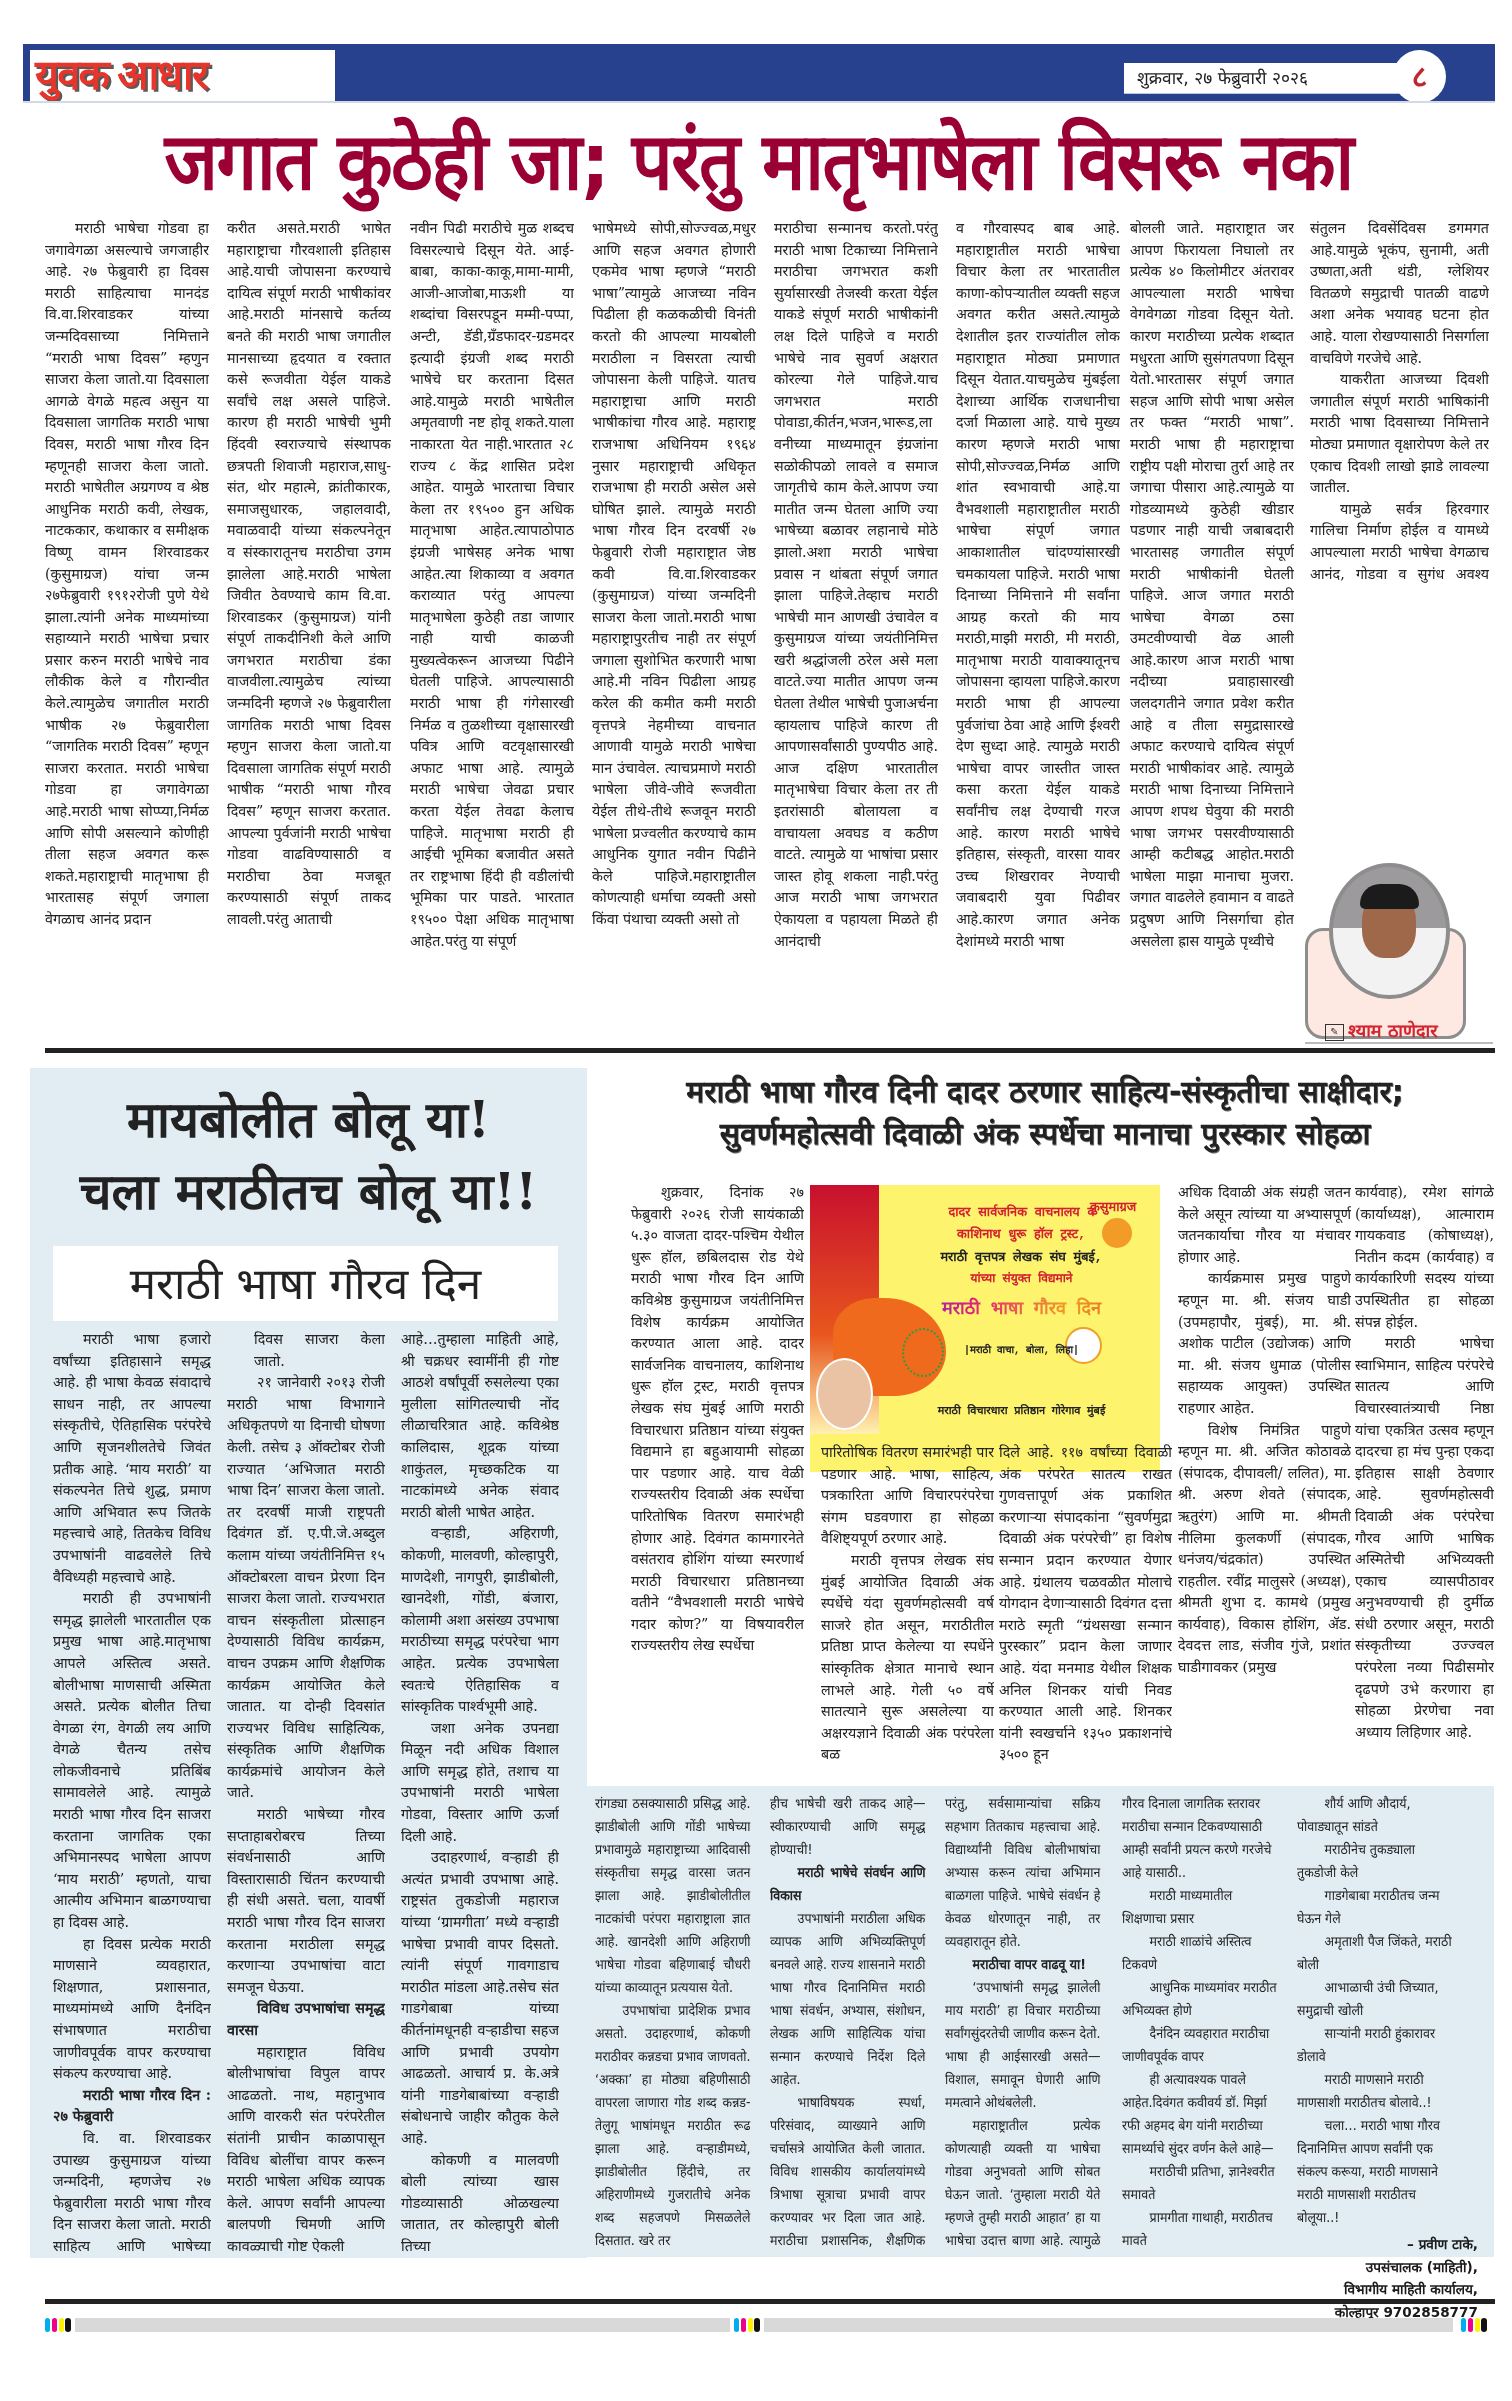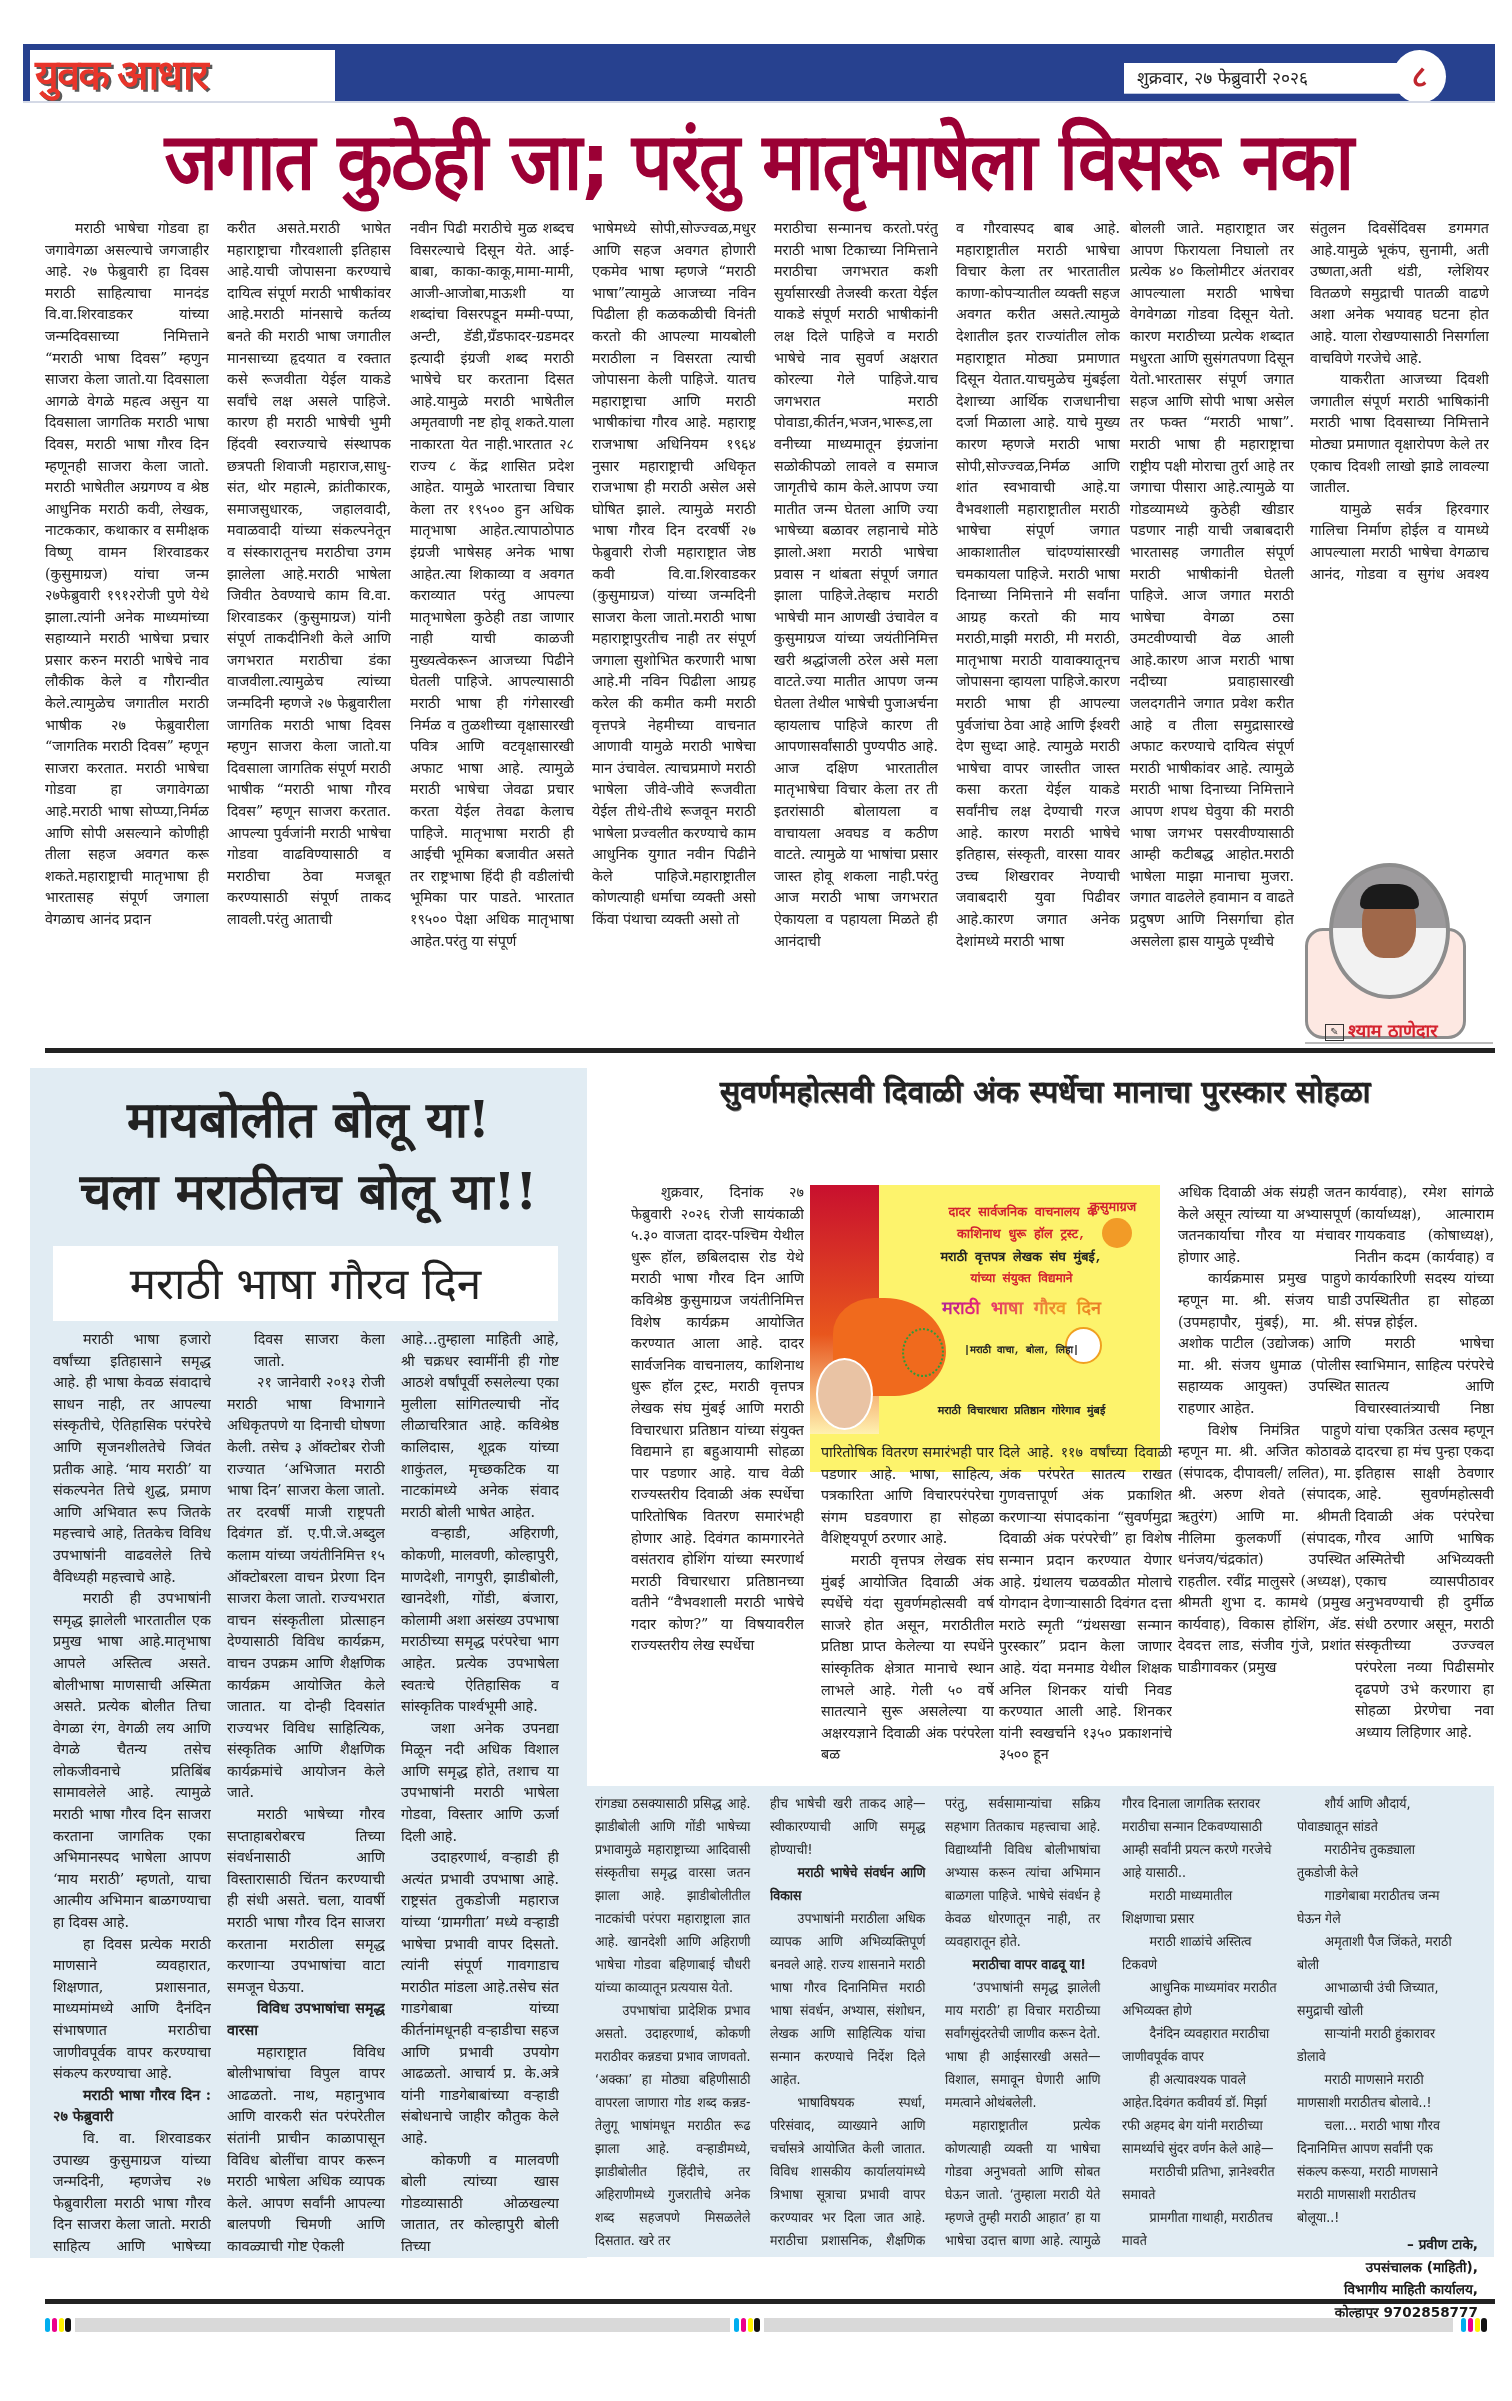--- a/index.html
+++ b/index.html
@@ -146,20 +146,21 @@
   </div>
 <div class="abs col lcol" id="lc2">
     <p style="text-indent: 0px;">आहे…तुम्हाला माहिती आहे, श्री चक्रधर स्वामींनी ही गोष्ट आठशे वर्षांपूर्वी रुसलेल्या एका मुलीला सांगितल्याची नोंद लीळाचरित्रात आहे. कविश्रेष्ठ कालिदास, शूद्रक यांच्या शाकुंतल, मृच्छकटिक या नाटकांमध्ये अनेक संवाद मराठी बोली भाषेत आहेत.</p>
     <p>वऱ्हाडी, अहिराणी, कोकणी, मालवणी, कोल्हापुरी, माणदेशी, नागपुरी, झाडीबोली, खानदेशी, गोंडी, बंजारा, कोलामी अशा असंख्य उपभाषा मराठीच्या समृद्ध परंपरेचा भाग आहेत. प्रत्येक उपभाषेला स्वतःचे ऐतिहासिक व सांस्कृतिक पार्श्वभूमी आहे.</p>
     <p>जशा अनेक उपनद्या मिळून नदी अधिक विशाल आणि समृद्ध होते, तशाच या उपभाषांनी मराठी भाषेला गोडवा, विस्तार आणि ऊर्जा दिली आहे.</p>
     <p>उदाहरणार्थ, वऱ्हाडी ही अत्यंत प्रभावी उपभाषा आहे. राष्ट्रसंत तुकडोजी महाराज यांच्या ‘ग्रामगीता’ मध्ये वऱ्हाडी भाषेचा प्रभावी वापर दिसतो. त्यांनी संपूर्ण गावगाडाच मराठीत मांडला आहे.तसेच संत गाडगेबाबा यांच्या कीर्तनांमधूनही वऱ्हाडीचा सहज आणि प्रभावी उपयोग आढळतो. आचार्य प्र. के.अत्रे यांनी गाडगेबाबांच्या वऱ्हाडी संबोधनाचे जाहीर कौतुक केले आहे.</p>
     <p>कोकणी व मालवणी बोली त्यांच्या खास गोडव्यासाठी ओळखल्या जातात, तर कोल्हापुरी बोली तिच्या</p>
   </div>
 
 <div class="abs" id="rhead">
+  <div>मराठी भाषा गौरव दिनी दादर ठरणार साहित्य-संस्कृतीचा साक्षीदार;</div>
   <div>सुवर्णमहोत्सवी दिवाळी अंक स्पर्धेचा मानाचा पुरस्कार सोहळा</div>
 </div>
 <div class="abs col rcol" id="rc0">
     <p>शुक्रवार, दिनांक २७ फेब्रुवारी २०२६ रोजी सायंकाळी ५.३० वाजता दादर-पश्चिम येथील धुरू हॉल, छबिलदास रोड येथे मराठी भाषा गौरव दिन आणि कविश्रेष्ठ कुसुमाग्रज जयंतीनिमित्त विशेष कार्यक्रम आयोजित करण्यात आला आहे. दादर सार्वजनिक वाचनालय, काशिनाथ धुरू हॉल ट्रस्ट, मराठी वृत्तपत्र लेखक संघ मुंबई आणि मराठी विचारधारा प्रतिष्ठान यांच्या संयुक्त विद्यमाने हा बहुआयामी सोहळा पार पडणार आहे. याच वेळी राज्यस्तरीय दिवाळी अंक स्पर्धेचा पारितोषिक वितरण समारंभही होणार आहे. दिवंगत कामगारनेते वसंतराव होशिंग यांच्या स्मरणार्थ मराठी विचारधारा प्रतिष्ठानच्या वतीने “वैभवशाली मराठी भाषेचे गदार कोण?” या विषयावरील राज्यस्तरीय लेख स्पर्धेचा</p>
   </div>
 <div class="abs" id="banner">
   <div id="banner-left"></div>
   <div id="banner-map"></div>
   <div id="banner-face"></div>
   <div class="bl" id="b1">दादर सार्वजनिक वाचनालय व</div>

